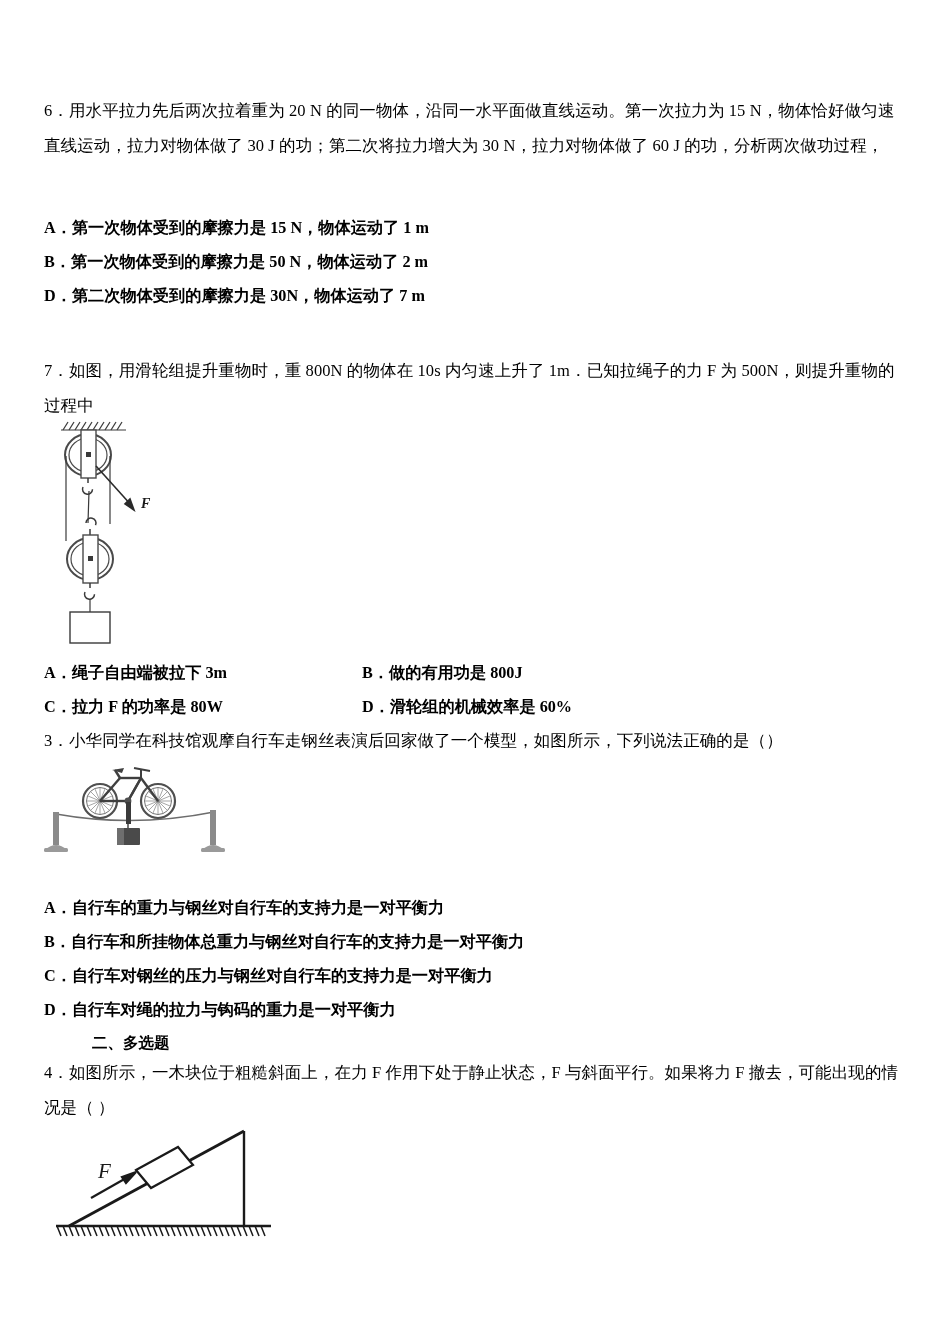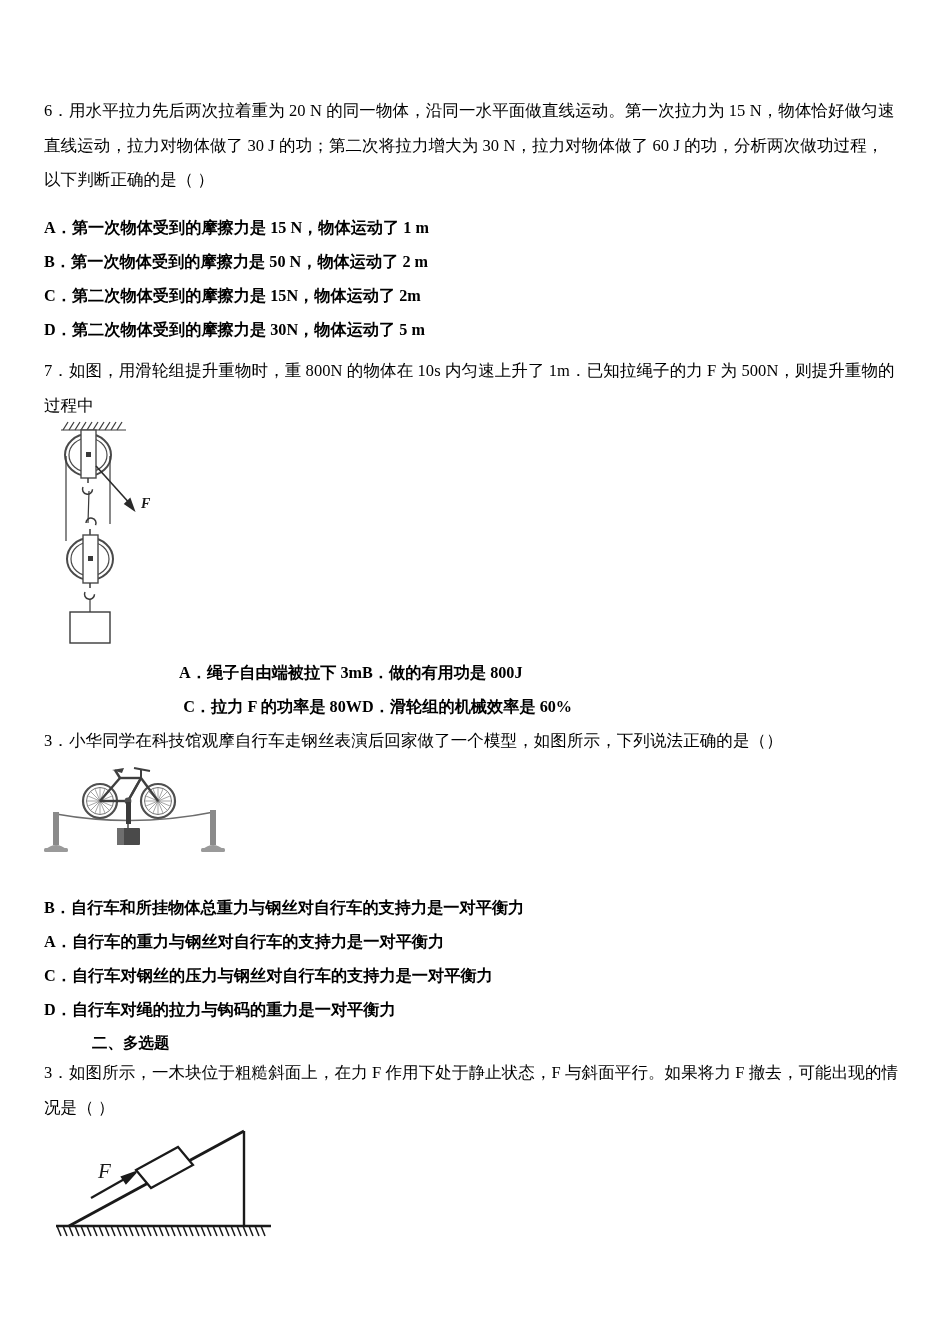--- a/index.html
+++ b/index.html
@@ -46,21 +46,20 @@
     min-width: 24px;
   }
   .opts-two-col {
     position: relative;
     width: 872px;
   }
   .opts-two-col .col-a {
     display: inline-block;
     width: 318px;
     vertical-align: top;
-    text-align: right;
   }
   .opts-two-col .col-b {
     display: inline-block;
     vertical-align: top;
   }
   .section-title {
     position: absolute;
     left: 44px;
     font-size: 15.5px;
     font-weight: bold;
@@ -77,35 +76,31 @@
   svg { display: block; }
 </style>
 </head>
 <body>
 
 <div class="page">
 
   <div class="qblock" style="top:88px;">
     <div class="stem">6．用水平拉力先后两次拉着重为 20 N 的同一物体，沿同一水平面做直线运动。第一次拉力为 15 N，物体恰好做匀速</div>
     <div class="stem">直线运动，拉力对物体做了 30 J 的功；第二次将拉力增大为 30 N，拉力对物体做了 60 J 的功，分析两次做功过程，</div>
-    <div class="stem">以下判断正确的是（    ）</div>
   </div>
 
   <div class="qblock" style="top:205px;">
     <div class="opt">
       <span class="ltr">A．</span><span>第一次物体受到的摩擦力是 15 N，物体运动了 1 m</span>
     </div>
     <div class="opt">
       <span class="ltr">B．</span><span>第一次物体受到的摩擦力是 50 N，物体运动了 2 m</span>
     </div>
     <div class="opt">
-      <span class="ltr">C．</span><span>第二次物体受到的摩擦力是 15N，物体运动了 2m</span>
-    </div>
-    <div class="opt">
-      <span class="ltr">D．</span><span>第二次物体受到的摩擦力是 30N，物体运动了 5 m</span>
+      <span class="ltr">D．</span><span>第二次物体受到的摩擦力是 30N，物体运动了 7 m</span>
     </div>
   </div>
 
   <div class="qblock" style="top:348px;">
     <div class="stem">7．如图，用滑轮组提升重物时，重 800N 的物体在 10s 内匀速上升了 1m．已知拉绳子的力 F 为 500N，则提升重物的</div>
     <div class="stem">过程中</div>
   </div>
 
   <div class="figure" style="left:48px; top:413px;">
     <svg width="170" height="225" viewBox="0 0 170 225">
@@ -265,37 +260,37 @@
         <rect x="84" y="40" width="5" height="22" fill="#3a3a3a"></rect>
         <path d="M86 62 l0 5" stroke="#3a3a3a" stroke-width="1.4" fill="none"></path>
         <rect x="75" y="66" width="23" height="17" rx="1" fill="#4a4a4a"></rect>
         <rect x="75" y="66" width="7" height="17" fill="#6e6e6e"></rect>
       </g>
     </svg>
   </div>
 
   <div class="qblock" style="top:885px;">
     <div class="opt">
+      <span class="ltr">A．</span><span>自行车的重力与钢丝对自行车的支持力是一对平衡力</span>
+    </div>
+    <div class="opt">
       <span class="ltr">B．</span><span>自行车和所挂物体总重力与钢丝对自行车的支持力是一对平衡力</span>
     </div>
     <div class="opt">
-      <span class="ltr">A．</span><span>自行车的重力与钢丝对自行车的支持力是一对平衡力</span>
-    </div>
-    <div class="opt">
       <span class="ltr">C．</span><span>自行车对钢丝的压力与钢丝对自行车的支持力是一对平衡力</span>
     </div>
     <div class="opt">
       <span class="ltr">D．</span><span>自行车对绳的拉力与钩码的重力是一对平衡力</span>
     </div>
   </div>
 
   <div class="section-title" style="top:1024px;margin-left:48px;">二、多选题</div>
 
   <div class="qblock" style="top:1050px;">
-    <div class="stem">3．如图所示，一木块位于粗糙斜面上，在力 F 作用下处于静止状态，F 与斜面平行。如果将力 F 撤去，可能出现的情</div>
+    <div class="stem">4．如图所示，一木块位于粗糙斜面上，在力 F 作用下处于静止状态，F 与斜面平行。如果将力 F 撤去，可能出现的情</div>
     <div class="stem">况是（    ）</div>
   </div>
 
   <div class="figure" style="left:56px; top:1112px;">
     <svg width="215" height="125" viewBox="0 0 215 125">
 
       <line x1="13" y1="108" x2="188" y2="13" stroke="#1a1a1a" stroke-width="3"></line>
 
       <line x1="188" y1="13" x2="188" y2="108" stroke="#1a1a1a" stroke-width="2.4"></line>
 

